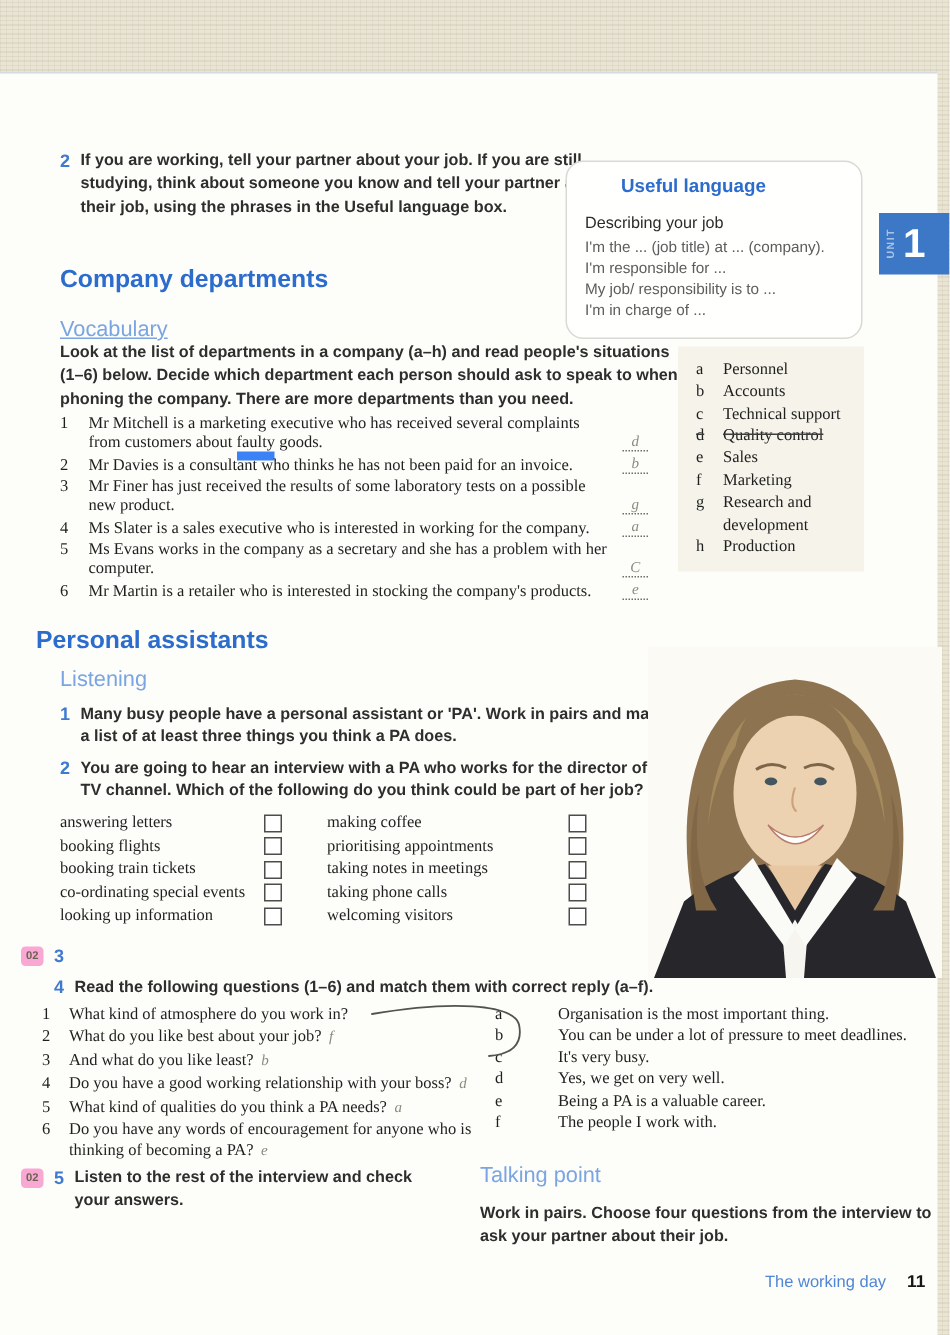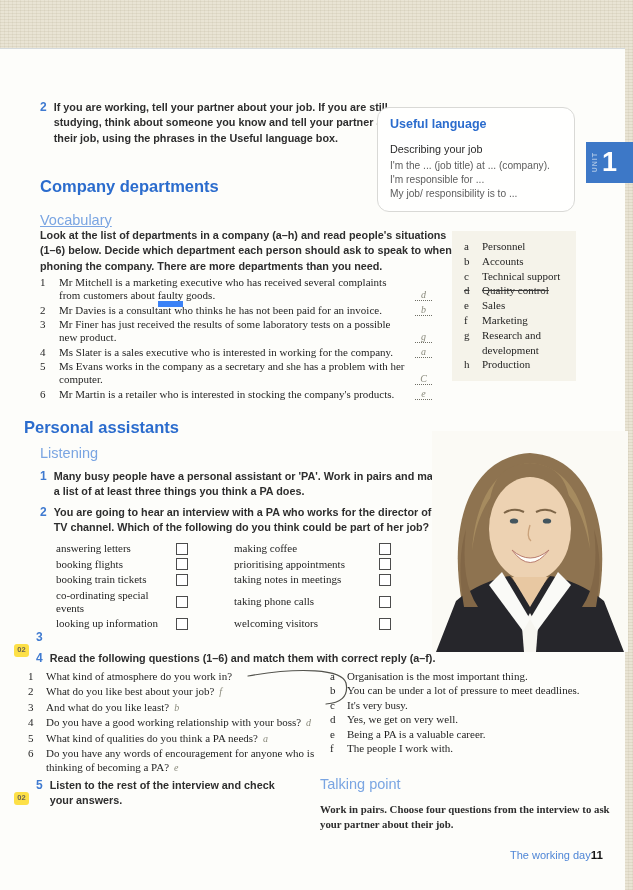--- a/index.html
+++ b/index.html
@@ -19,36 +19,36 @@
   }
   .abs { position:absolute; }
 
   .h1 { font-size:16.5px; font-weight:bold; color:#2b6ccd; }
   .h2 { font-size:14.5px; font-weight:400; color:#7aa5e2; }
 
   .rubric { font-size:10.8px; font-weight:600; color:#2e2e2e; line-height:1.42; }
   .ex { display:flex; gap:7px; align-items:flex-start; }
   .ex .num { color:#3f7ad0; font-weight:700; font-size:12px; line-height:1.2; }
   .audio-badge {
-    flex:0 0 auto; width:15px; height:13px; margin-top:14px;
-    background:#fde047; border-radius:3px;
+    flex:0 0 auto; width:15px; height:13px; margin-top:1px;
+    background:#f9a8d4; border-radius:3px;
     color:#6b6351; font-size:7.5px; font-weight:bold;
     display:flex; align-items:center; justify-content:center;
   }
 
   .serif { font-family:"Liberation Serif", serif; font-size:11px; color:#1f1f1f; }
   .hw { font-family:"Liberation Serif", serif; font-style:italic; color:#8b8b7d; font-size:10px; }
 
   
   .ul-box {
     left:377px; top:107px; width:198px;
     border:1.5px solid #d9d9d6; border-radius:12px; background:#fffffe;
     padding:9px 12px 10px 12px;
   }
-  .ul-box .ul-title { font-size:12.5px; font-weight:bold; color:#2b6ccd; margin-bottom:6px; }
+  .ul-box .ul-title { font-size:12.5px; font-weight:bold; color:#2b6ccd; margin-bottom:6px;margin-left:24px; }
   .ul-box .ul-sub { font-size:10.8px; font-weight:normal; color:#2b2b2b; margin-bottom:4px;margin-top:12px; }
   .ul-box .ul-line { font-size:10.2px; color:#5d5d5d; line-height:1.38; }
 
   
   .unit-tab {
     left:586px; top:142px; width:47px; height:41px; background:#3d78c7;
     display:flex; align-items:center;
   }
   .unit-word {
     writing-mode:vertical-rl; transform:rotate(180deg);
@@ -73,35 +73,35 @@
   .dept .dl { flex:0 0 8px; }
   .dept .dname { width:86px; }
   .dept.struck .strikewrap { text-decoration:line-through; text-decoration-color:#3d3d3d; }
 
   
   .checklist {
     left:40px; top:542px;
     display:grid; grid-template-columns:136px 42px 161px 13px;
     row-gap:2.5px; align-items:center;
   }
-  .checklist .lbl { line-height:13px;margin-left:16px; }
+  .checklist .lbl { line-height:13px; }
   .cb { width:12px; height:12px; border:1.3px solid #4c4c4c; background:#fff; }
 
   
   .q-list { left:28px; top:669px; width:302px; }
   .q { display:flex; gap:6px; }
   .q .qn { flex:0 0 12px; line-height:14.4px; }
   .q .qt { flex:1; line-height:14.4px; }
   .q .qt .hw { margin-left:5px; }
   .r-list { left:330px; top:669px; width:300px; }
   .r { display:flex; gap:8px; }
   .r .rl { flex:0 0 9px; line-height:14.4px; }
-  .r .rt { flex:1; line-height:14.4px; }
-
-  .footer { top:849px; left:510px; display:flex; align-items:baseline; }
+  .r .rt { flex:1; line-height:14.4px;margin-left:25px; }
+
+  .footer { top:849px; left:510px; display:flex; gap:14px; align-items:baseline; }
   .footer .chapter { font-size:11px; color:#4f86d6; }
   .footer .pnum { font-size:11.5px; font-weight:bold; color:#161616; }
 
   svg.overlay { position:absolute; left:0; top:0; pointer-events:none; }
   .portrait { left:432px; top:431px; }
 </style>
 </head>
 <body>
 
 <div class="page"></div>
@@ -110,20 +110,21 @@
   <span class="num">2</span>
   <span>If you are working, tell your partner about your job. If you are still studying, think about someone you know and tell your partner about their job, using the phrases in the Useful language box.</span>
 </div>
 
 <div class="abs ul-box">
   <div class="ul-title">Useful language</div>
   <div class="ul-sub">Describing your job</div>
   <div class="ul-line">I'm the ... (job title) at ... (company).</div>
   <div class="ul-line">I'm responsible for ...</div>
   <div class="ul-line">My job/ responsibility is to ...</div>
+  <div class="ul-line">I'm in charge of ...</div>
 </div>
 
 <div class="abs unit-tab">
   <span class="unit-word">UNIT</span>
   <span class="unit-num">1</span>
 </div>
 
 <div class="abs h1" style="left:40px; top:177px;">Company departments</div>
 <div class="abs h2" style="left:40px; top:212px;text-decoration:underline;">Vocabulary</div>
 <div class="abs rubric" style="left:40px; top:228px; width:412px;">Look at the list of departments in a company (a–h) and read people's situations (1–6) below. Decide which department each person should ask to speak to when phoning the company. There are more departments than you need.</div>
@@ -301,21 +302,21 @@
   <path d="M248,676 C300,667 342,669 346,683 C349,697 340,703 326,704" fill="none" stroke="#53534d" stroke-width="1.2" stroke-linecap="round"></path>
 </svg>
 
 <div class="abs ex rubric" style="left:14px; top:778px; width:290px;">
   <span class="audio-badge">02</span>
   <span class="num">5</span>
   <span style="width:250px; display:inline-block;">Listen to the rest of the interview and check your answers.</span>
 </div>
 
 <div class="abs h2" style="left:320px; top:776px;">Talking point</div>
-<div class="abs rubric" style="left:320px; top:802px; width:305px;font-family:Liberation Serif, serif;">Work in pairs. Choose four questions from the interview to ask your partner about their job.</div>
+<div class="abs rubric" style="left:320px; top:802px; width:305px;">Work in pairs. Choose four questions from the interview to ask your partner about their job.</div>
 
 <div class="abs footer">
   <span class="chapter">The working day</span>
   <span class="pnum">11</span>
 </div>
 
 <svg class="abs portrait" width="196" height="221" viewBox="0 0 196 221">
   <rect width="196" height="221" fill="#fbfaf5"></rect>
 
   <path d="M30,172 C16,96 36,26 98,22 C160,26 180,98 166,172 Z" fill="#8e7350"></path>

